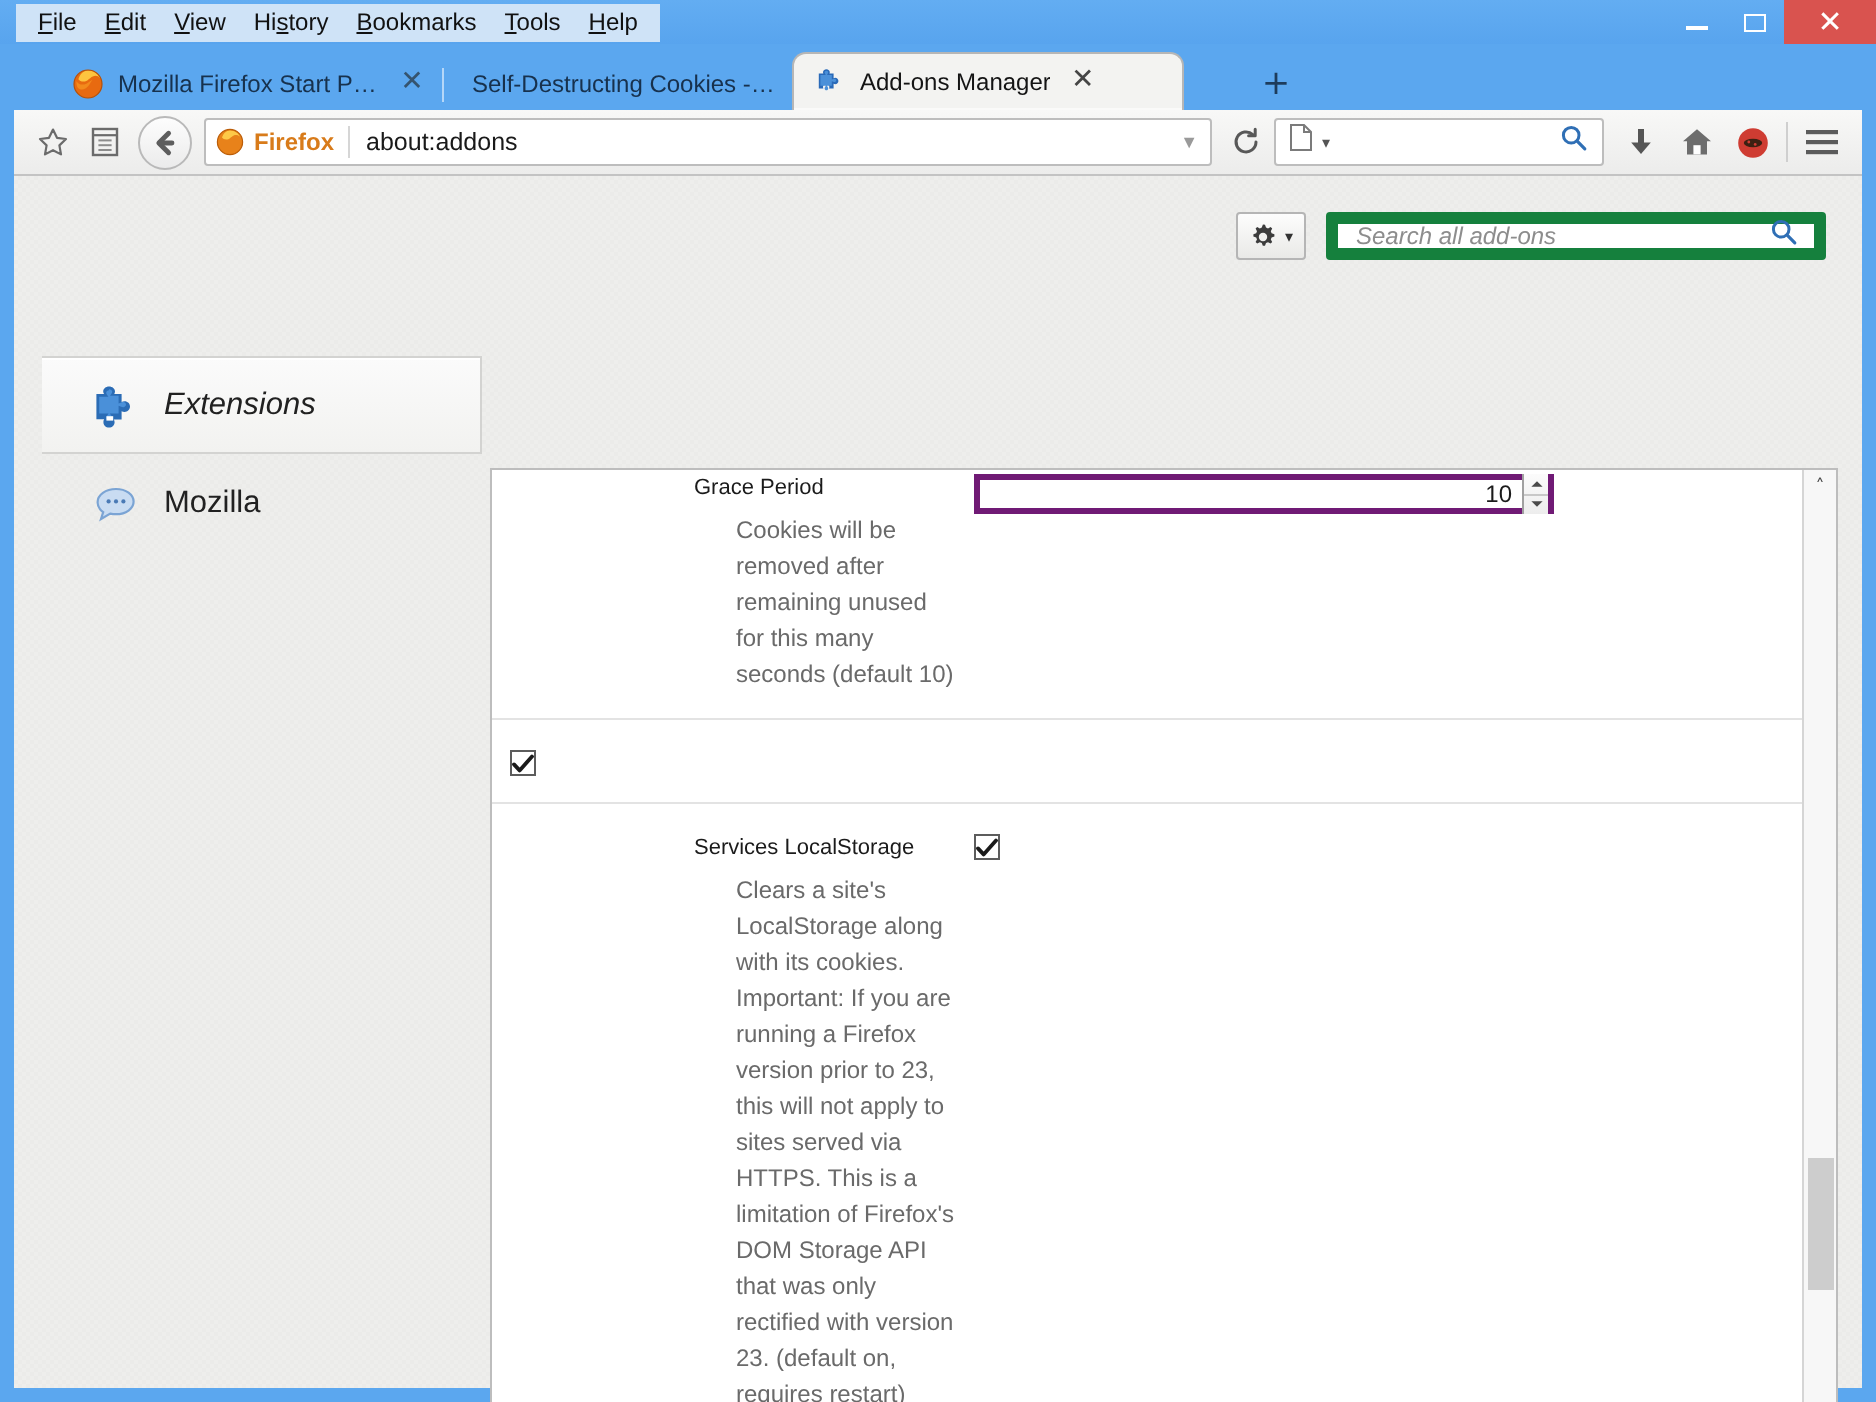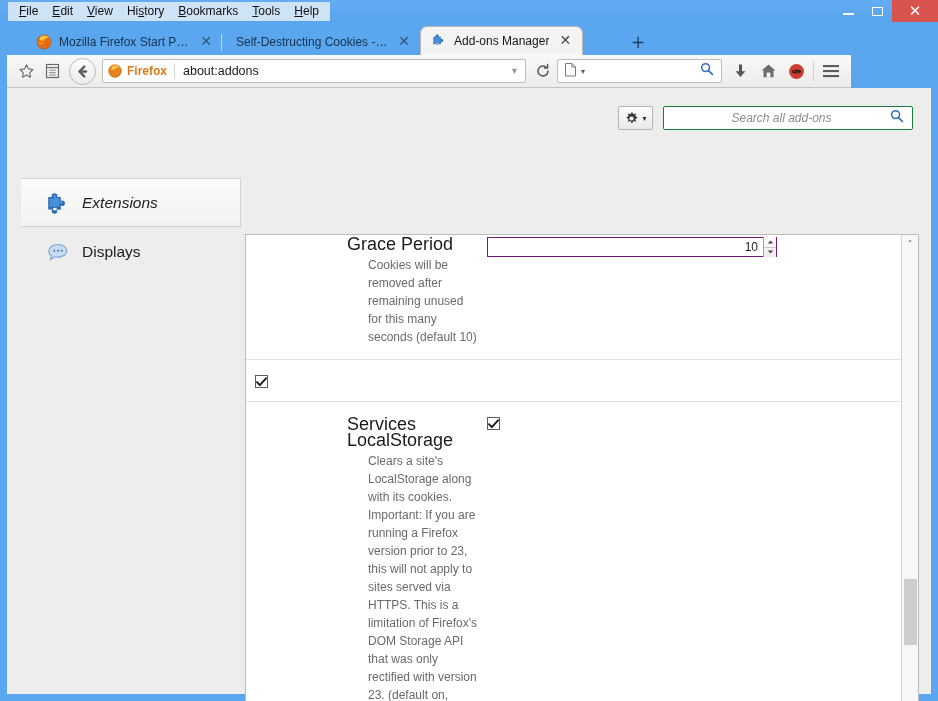--- a/index.html
+++ b/index.html
@@ -74,21 +74,21 @@
     position: absolute; top: 12px; width: 1px; height: 17px; background: rgba(255,255,255,.55);
   }
   .newtab {
     position: absolute; top: 12px; width: 18px; height: 18px;
     color: #1d3c5c; font-size: 17px; line-height: 17px; text-align: center;
     font-family: "DejaVu Sans", sans-serif;
   }
 
   
   .navbar {
-    position: absolute; left: 7px; top: 55px; width: 844px; height: 33px;
+    position: absolute; left: 7px; top: 55px; width: 924px; height: 33px;
     background: linear-gradient(to bottom, #f8f8f7 0%, #ececeb 100%);
     border-bottom: 1px solid #c3c3c3;
     box-sizing: border-box;
     display: flex; align-items: center;
   }
   .navicon { width: 26px; height: 26px; display: flex; align-items: center; justify-content: center; }
   .vsep { width: 1px; height: 20px; background: #cfcfcf; margin: 0 3px; }
   .backbtn {
     width: 27px; height: 27px; border-radius: 50%;
     background: linear-gradient(to bottom,#fdfdfd,#ebebeb);
@@ -141,22 +141,22 @@
   .gearbtn {
     width: 35px; height: 24px;
     background: linear-gradient(to bottom,#fdfdfd,#e9e9e7);
     border: 1px solid #b5b5b5; border-radius: 2px;
     display: flex; align-items: center; justify-content: center; gap: 3px;
     box-sizing: border-box;
   }
   .gearcaret { color: #333; font-size: 8px; }
   .aosearch {
     width: 250px; height: 24px; margin-left: 10px;
-    background: #ffffff; border: 1px solid #15803d; border-radius: 2px;
-    display: flex; align-items: center; box-sizing: border-box; text-align: center;
+    background: #ffffff; border: 6px solid #15803d; border-radius: 2px;
+    display: flex; align-items: center; box-sizing: border-box;
   }
   .aosearch .ph {
     font-size: 12px; font-style: italic; color: #8d8d8d; padding-left: 9px; flex: 1;
   }
   .aosearch .smag2 { margin-right: 8px; }
 
   
   .catlist { position: absolute; left: 14px; top: 90px; width: 220px; }
   .catitem {
     height: 49px; display: flex; align-items: center;
@@ -180,29 +180,29 @@
     box-sizing: border-box;
     overflow: hidden;
   }
   .scrollhost { position: absolute; left: 0; top: 0; width: 656px; height: 512px; overflow: hidden; }
   .prefs { position: absolute; left: 0; top: -13px; width: 656px; }
   .prefrow {
     display: flex; padding: 14px 0 13px 0; border-bottom: 1px solid #e3e3e3;
   }
   .prefrow:last-child { border-bottom: none; }
   .prefleft { width: 232px; flex: 0 0 232px; padding-left: 101px; box-sizing: border-box; }
-  .preftitle { font-size: 18px; color: #1b1b1b; line-height: 16px; }
+  .preftitle { font-size: 11px; color: #1b1b1b; line-height: 16px; }
   .prefdesc {
     font-size: 12px; color: #6a6a6a; line-height: 18px;
     margin-top: 4px; padding-left: 21px;
   }
   .prefright { flex: 1; padding-left: 9px; padding-top: 1px; }
   .numinput {
     width: 290px; height: 20px; display: flex; align-items: center;
-    background: #ffffff; border: 1px solid #701a75; box-sizing: border-box;
+    background: #ffffff; border: 3px solid #701a75; box-sizing: border-box;
   }
   .numinput .nval {
     flex: 1; text-align: right; font-size: 12px; color: #1b1b1b; padding-right: 5px;
   }
   .spinner {
     width: 13px; height: 20px; border-left: 1px solid #a0a0a0;
     display: flex; flex-direction: column; box-sizing: border-box;
     background: linear-gradient(to bottom,#fbfbfb,#ededed);
   }
   .spinner .sp { flex: 1; display: flex; align-items: center; justify-content: center; }
@@ -279,21 +279,21 @@
       <span class="tclose">✕</span>
     </div>
 
     <div class="tabsep" style="left:221px;"></div>
 
     <div class="tab inactive" style="left:226px; width:192px;">
       <span class="tlabel">Self-Destructing Cookies -- Sur...</span>
       <span class="tclose">✕</span>
     </div>
 
-    <div class="tab active" style="left:420px; width:163px;">
+    <div class="tab active" style="left:396px; width:196px;">
       <span class="favicon">
         <svg width="16" height="16" viewBox="0 0 16 16">
           <path d="M6.2 1.6c1 0 1.7.7 1.7 1.5 0 .3-.1.5-.2.7h2.1v2.3c.2-.1.5-.2.8-.2.9 0 1.6.7 1.6 1.6s-.7 1.6-1.6 1.6c-.3 0-.6-.1-.8-.2v2.4H7.5c.1-.2.2-.5.2-.8 0-.9-.7-1.6-1.6-1.6s-1.6.7-1.6 1.6c0 .3.1.6.2.8H2.4V3.8h2.3c-.1-.2-.2-.4-.2-.7 0-.8.7-1.5 1.7-1.5z" fill="#2a6ab8"></path>
           <path d="M6.2 2.4c.5 0 .9.4.9.8 0 .2-.1.4-.2.6l-.4.7h2.4v2.3l.8-.3c.1-.1.3-.1.5-.1.5 0 .9.4.9.8s-.4.8-.9.8c-.2 0-.3 0-.5-.1l-.8-.3v2.3H6.5l.4.7c.1.2.2.4.2.6 0 .5-.4.9-.9.9s-.9-.4-.9-.9c0-.2.1-.4.2-.6l.4-.7H3.2V4.5h2.7l-.4-.7c-.1-.2-.2-.4-.2-.6 0-.4.4-.8.9-.8z" fill="#4a90d9"></path>
         </svg>
       </span>
       <span class="tlabel">Add-ons Manager</span>
       <span class="tclose">✕</span>
     </div>
 
@@ -438,21 +438,21 @@
 
       <div class="catitem">
         <span class="cicon">
           <svg width="26" height="26" viewBox="0 0 26 26">
             <path d="M13 5.5c5 0 8.8 2.8 8.8 6.3s-3.8 6.3-8.8 6.3c-1 0-2-.1-2.9-.3L5.5 20.5l1.1-3.4c-1.7-1.2-2.8-2.9-2.8-5 0-3.6 4-6.6 9.2-6.6z" fill="#c9dcf2" stroke="#7ba4d4" stroke-width="1.1"></path>
             <circle cx="9.3" cy="11.7" r="1.05" fill="#4a7ab5"></circle>
             <circle cx="13" cy="11.7" r="1.05" fill="#4a7ab5"></circle>
             <circle cx="16.7" cy="11.7" r="1.05" fill="#4a7ab5"></circle>
           </svg>
         </span>
-        <span class="clabel">Displays</span>
+        <span class="clabel">Mozilla</span>
       </div>
     </div>
 
     <div class="contentpanel">
 
       <div class="scrollhost">
         <div class="prefs">
 
           <div class="prefrow">
             <div class="prefleft">

